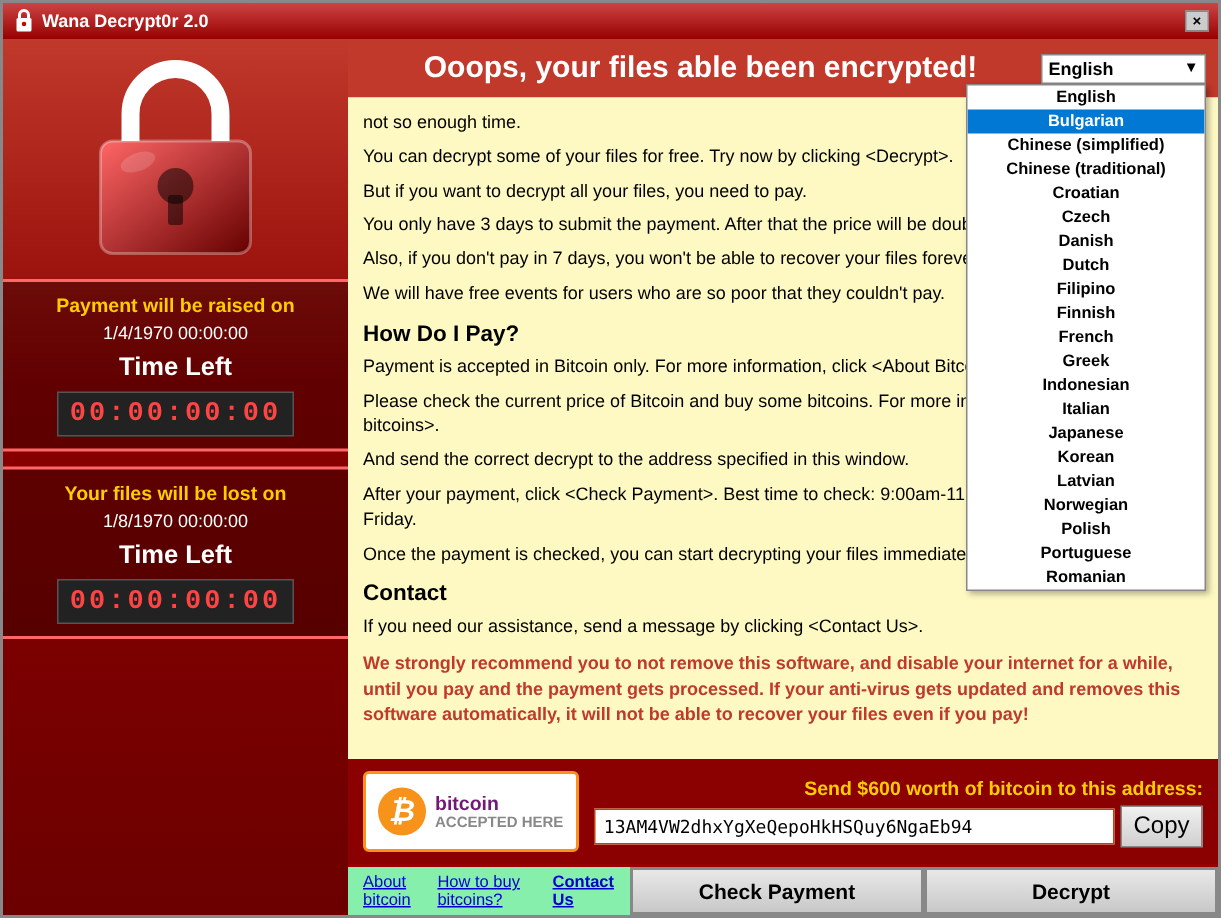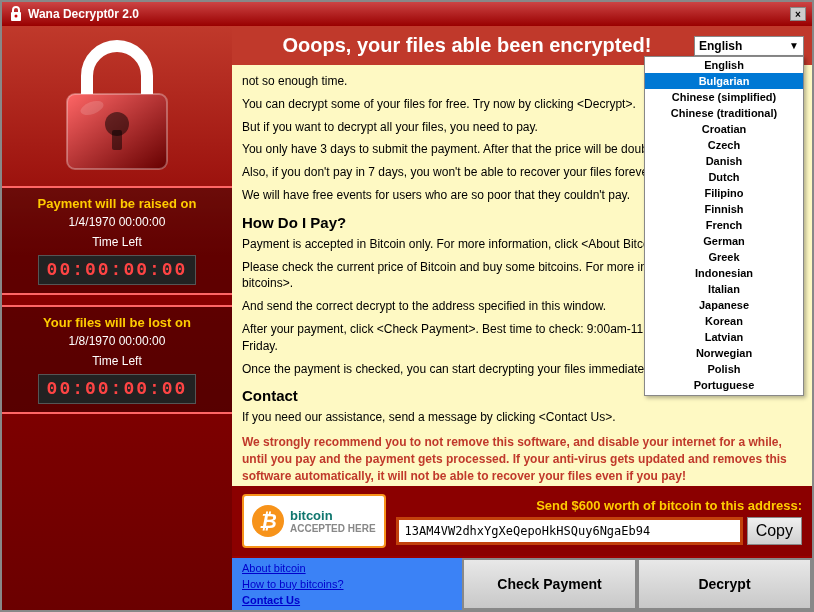--- a/index.html
+++ b/index.html
@@ -99,22 +99,23 @@
     }
 
     .timer-box .date {
       color: white;
       font-size: 12px;
       margin-bottom: 6px;
     }
 
     .timer-box .time-left-label {
       color: white;
-      font-size: 12px;
+      font-size: 17px;
       margin-bottom: 6px;
+      font-weight: bold;
     }
 
     .timer-display {
       background: #222;
       border: 1px solid #555;
       color: #ff4444;
       font-family: 'Courier New', monospace;
       font-size: 18px;
       font-weight: bold;
       padding: 4px 8px;
@@ -236,21 +237,21 @@
       font-weight: bold;
       font-style: italic;
     }
 
     .bitcoin-text {
       display: flex;
       flex-direction: column;
     }
 
     .bitcoin-name {
-      color: #0f766e;
+      color: #701a75;
       font-size: 13px;
       font-weight: bold;
     }
 
     .bitcoin-tagline {
       color: #888;
       font-size: 10px;
       font-weight: bold;
       text-transform: uppercase;
     }
@@ -271,21 +272,21 @@
 
     .address-row {
       display: flex;
       align-items: center;
       gap: 4px;
     }
 
     .address-input {
       flex: 1;
       background: white;
-      border: 3px solid #c2410c;
+      border: 1px solid #c2410c;
       padding: 4px 6px;
       font-size: 12px;
       font-family: monospace;
     }
 
     .copy-btn {
       background: linear-gradient(to bottom, #f0f0f0, #d0d0d0);
       border: 1px solid #888;
       padding: 4px 8px;
       font-size: 16px;
@@ -294,25 +295,24 @@
       height: 28px;
     }
 
     .action-bar {
       background: #c0392b;
       display: flex;
       border-top: 2px solid #900;
     }
 
     .action-left-links {
-      width: 230px;
-      background: #3b82f6;
+      width: 188px;
+      background: #86efac;
       padding: 4px 10px;
       display: flex;
-      flex-direction: column;
       justify-content: center;
       gap: 4px;
     }
 
     .action-left-links a {
       color: #0000cc;
       font-size: 11px;
       text-decoration: underline;
       cursor: pointer;
     }
@@ -456,21 +456,20 @@
               <div class="lang-option selected">Bulgarian</div>
               <div class="lang-option">Chinese (simplified)</div>
               <div class="lang-option">Chinese (traditional)</div>
               <div class="lang-option">Croatian</div>
               <div class="lang-option">Czech</div>
               <div class="lang-option">Danish</div>
               <div class="lang-option">Dutch</div>
               <div class="lang-option">Filipino</div>
               <div class="lang-option">Finnish</div>
               <div class="lang-option">French</div>
-              <div class="lang-option">German</div>
               <div class="lang-option">Greek</div>
               <div class="lang-option">Indonesian</div>
               <div class="lang-option">Italian</div>
               <div class="lang-option">Japanese</div>
               <div class="lang-option">Korean</div>
               <div class="lang-option">Latvian</div>
               <div class="lang-option">Norwegian</div>
               <div class="lang-option">Polish</div>
               <div class="lang-option">Portuguese</div>
               <div class="lang-option">Romanian</div>

